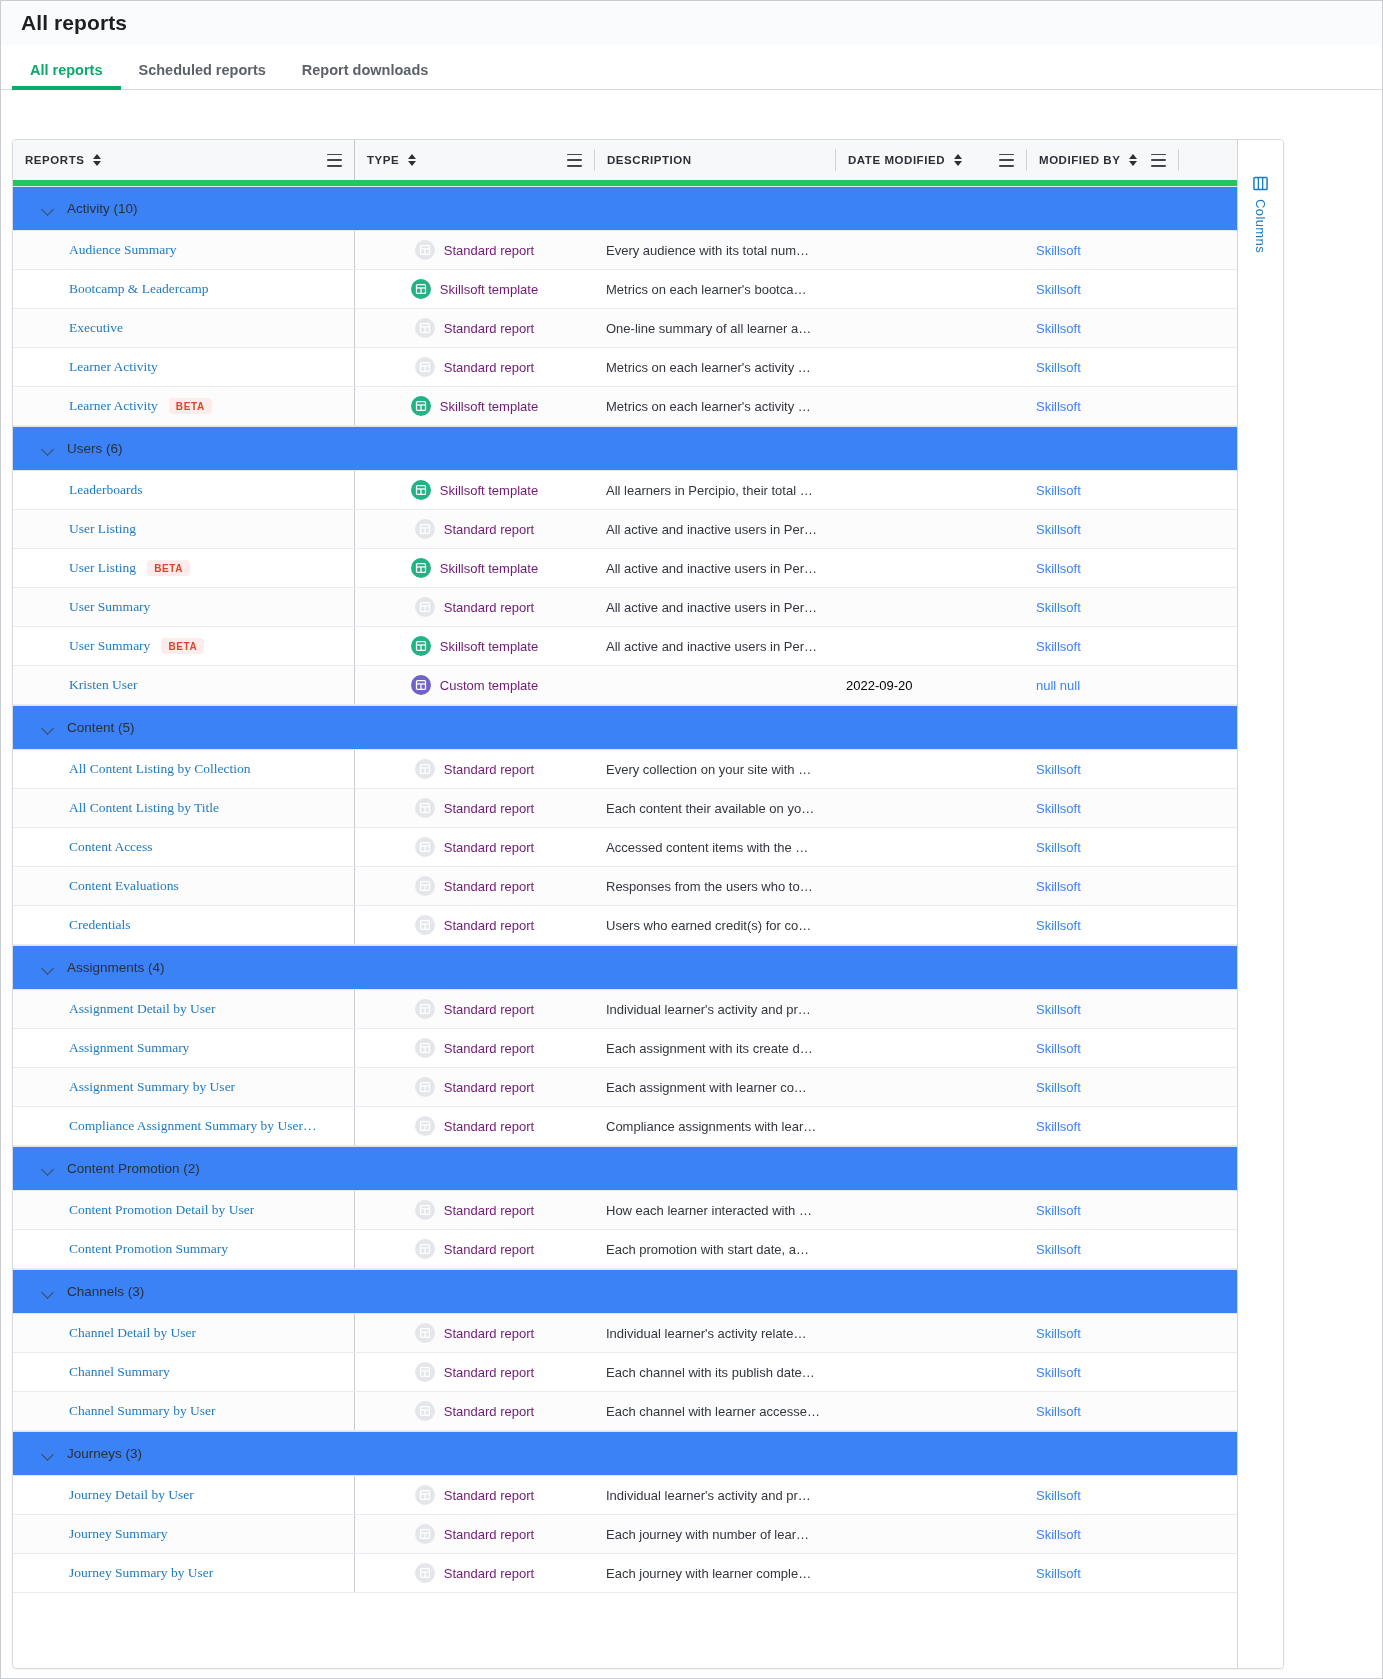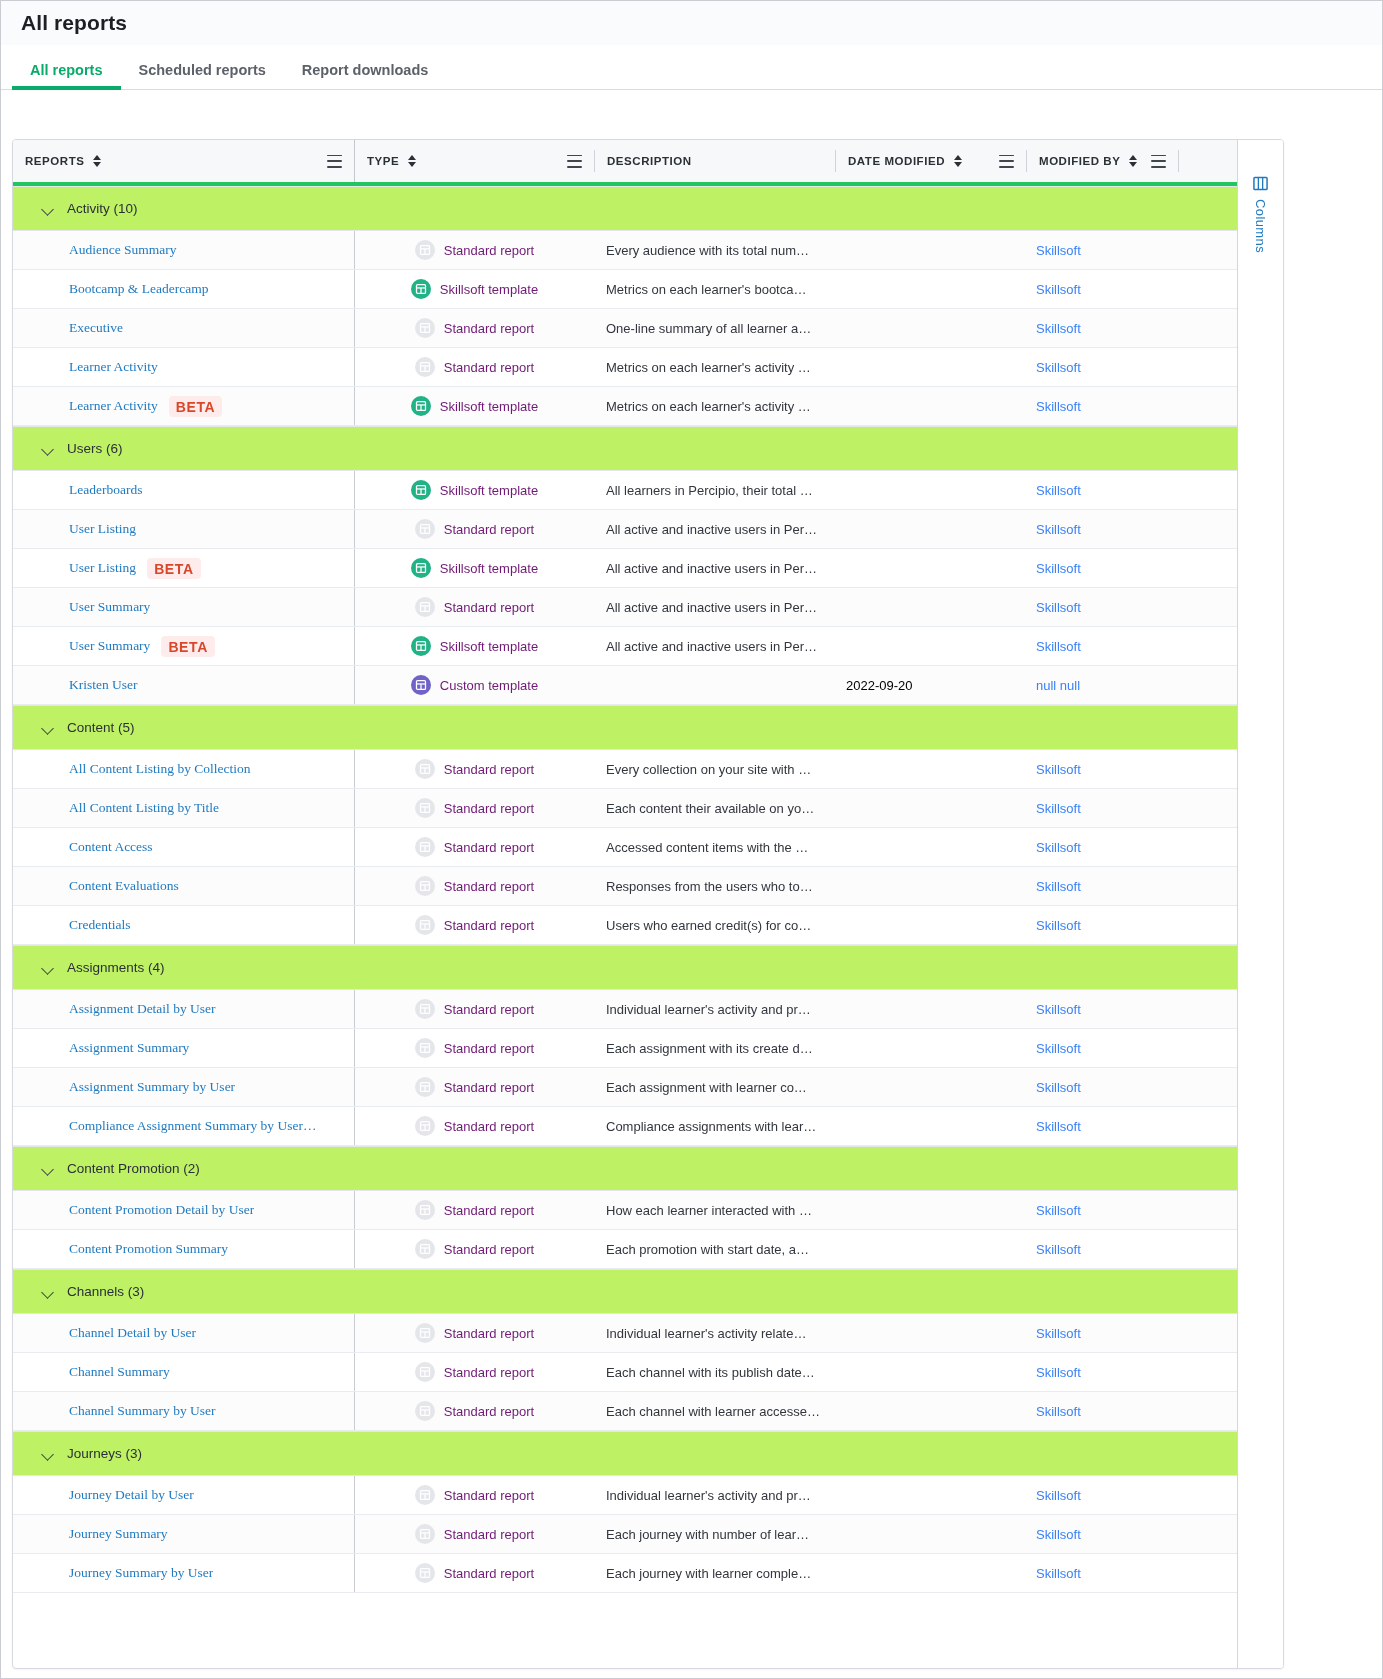--- a/index.html
+++ b/index.html
@@ -84,21 +84,21 @@
   .c-type         { width: 240px; justify-content: center; }
   .c-description  { width: 240px; }
   .c-date         { width: 190px; }
   .c-created      { width: 151px; }
 
   
   .head-row {
     display: flex;
     height: 46px;
     background: #f7f8f9;
-    border-bottom: 4px solid #22c55e;
+    border-bottom: 6px solid #22c55e;
   }
   .head-cell {
     display: flex; align-items: center;
     height: 100%;
     padding: 0 12px;
     position: relative;
     font-size: 11.5px;
     font-weight: bold;
     letter-spacing: .55px;
     color: #2b2f36;
@@ -143,21 +143,21 @@
     align-self: center;
     flex: none;
   }
 
   
   .grid-body { }
   .group-row {
     display: flex; align-items: center;
     height: 45px;
     padding-left: 28px;
-    background: #bef264;
+    background: #3b82f6;
     border-bottom: 1px solid #e3e6ea;
     border-top: 1px solid #e3e6ea;
   }
   .chev {
     width: 14px; height: 14px;
     margin-right: 12px;
     position: relative;
     cursor: pointer; flex: none;
   }
   .chev::before {
@@ -198,21 +198,21 @@
     text-decoration: none;
     cursor: pointer;
     overflow: hidden;
     text-overflow: ellipsis;
     font-family: Liberation Serif, serif;
   }
   .beta-badge {
     margin-left: 11px;
     background: #fdeceb;
     color: #d9472b;
-    font-size: 14px;
+    font-size: 10px;
     font-weight: bold;
     letter-spacing: .6px;
     padding: 3px 7px 2px 7px;
     border-radius: 4px;
     flex: none;
   }
 
   
   .type-icon {
     width: 20px; height: 20px;

